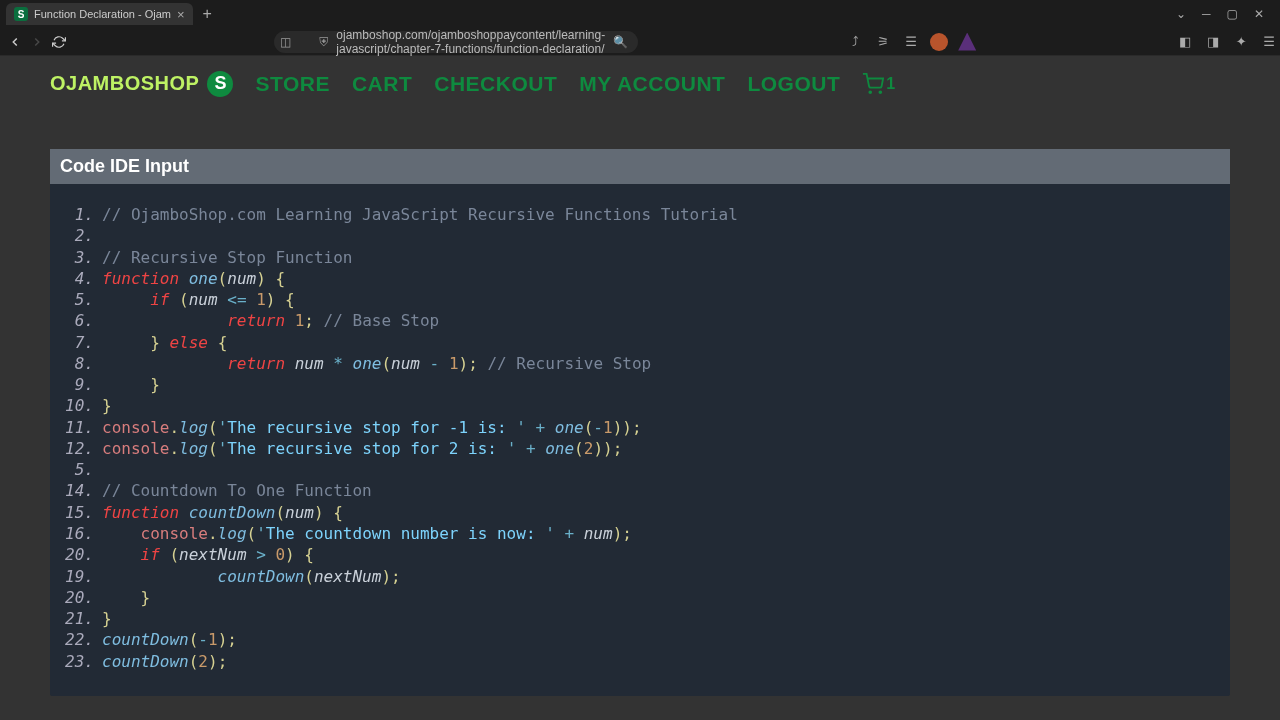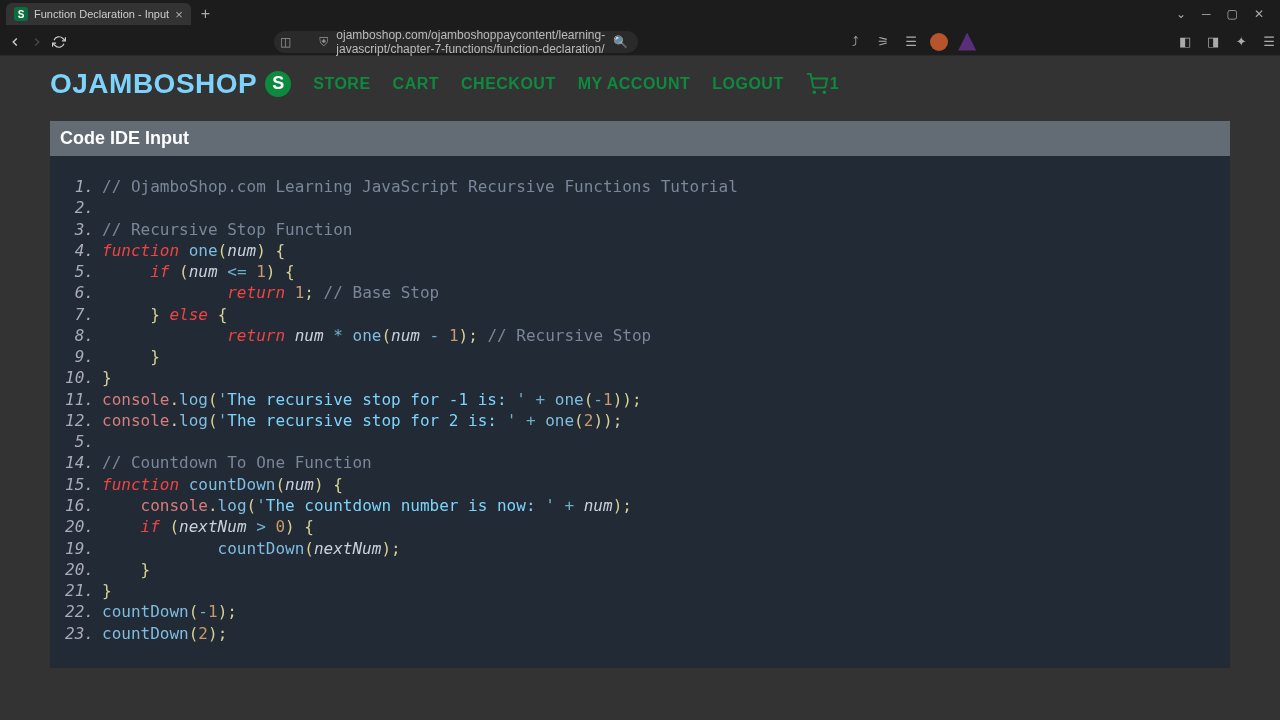--- a/index.html
+++ b/index.html
@@ -130,42 +130,42 @@
   overflow-y: scroll;
 }
 .site-header {
   height: 55px;
   display: flex;
   align-items: center;
   padding: 0 50px;
   gap: 22px;
 }
 .logo-text {
-  color: #7dd3fc;
+  color: #bef264;
   font-weight: 900;
-  font-size: 28px;
+  font-size: 20px;
   letter-spacing: 0.5px;
 }
 .logo-circle {
   width: 26px;
   height: 26px;
   border-radius: 50%;
   background: #0e8a3f;
   display: flex;
   align-items: center;
   justify-content: center;
   color: #fff;
   font-weight: 900;
   font-size: 18px;
   margin-left: -14px;
 }
 .nav-link {
   color: #0e8a3f;
   font-weight: 900;
-  font-size: 16px;
+  font-size: 21px;
   cursor: pointer;
   letter-spacing: 0.5px;
 }
 .cart-wrap {
   display: flex;
   align-items: center;
   gap: 2px;
   color: #0e8a3f;
 }
 .cart-badge {
@@ -178,20 +178,21 @@
 .ide-panel {
   background: #222a35;
   border-radius: 2px;
 }
 .ide-header {
   background: #636b75;
   color: #fff;
   font-weight: 700;
   font-size: 18px;
   padding: 7px 10px;
+  margin-top: 28px;
 }
 .code-block {
   padding: 20px 14px 24px;
   font-family: "DejaVu Sans Mono", Consolas, monospace;
   font-size: 16px;
   line-height: 1.33;
 }
 .code-line {
   display: flex;
   white-space: pre;
@@ -199,40 +200,40 @@
 .ln {
   width: 38px;
   text-align: right;
   color: #aab;
   padding-right: 8px;
   font-style: italic;
 }
 .ln::after { content: "."; }
 .cm { color: #7a8699; }
 .kw { color: #ef4444; font-style: italic; }
-.fn { color: #7fbde0; }
+.fn { color: #7fbde0; font-style: italic; }
 .id { color: #c9d0d9; font-style: italic; }
 .pn { color: #d6d192; }
 .nm { color: #c99a6a; }
 .op { color: #6ab0c9; }
 .st-b { color: #6ab0c9; }
 .st { color: #7dd3fc; }
 .obj { color: #d87d7d; }
 ::-webkit-scrollbar { width: 12px; }
 ::-webkit-scrollbar-track { background: #2a2a2a; }
 ::-webkit-scrollbar-thumb { background: #555; }
 </style>
 </head>
 <body>
 
 <div class="browser-chrome">
   <div class="tab-bar">
     <div class="tab">
       <span class="favicon">S</span>
-      <span>Function Declaration - Input</span>
+      <span>Function Declaration - Ojam</span>
       <span class="tab-close">×</span>
     </div>
     <span class="new-tab">+</span>
     <div class="window-controls">
       <span>⌄</span>
       <span>─</span>
       <span>▢</span>
       <span>✕</span>
     </div>
   </div>

